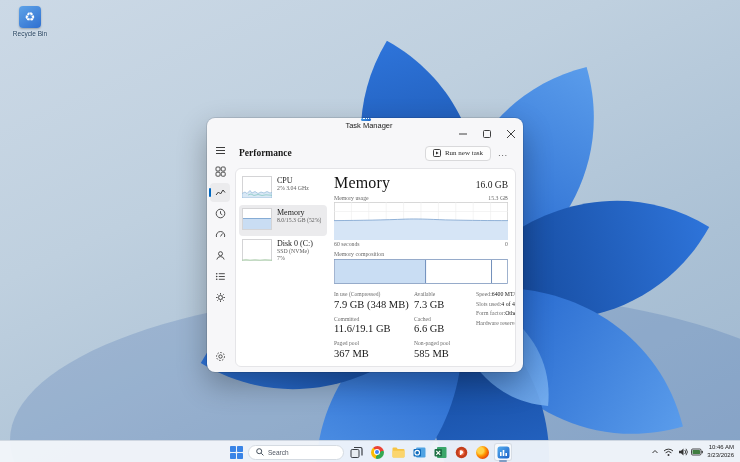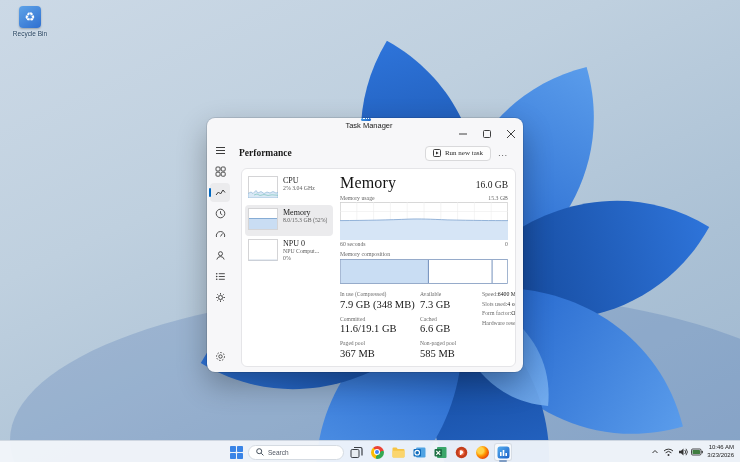--- a/index.html
+++ b/index.html
@@ -37,21 +37,21 @@
   .rail-spacer { flex:1; }
   .rail-bottom { margin-bottom:6px; }
 
   .content { flex:1; display:flex; flex-direction:column; min-width:0;font-family:Liberation Serif, serif; }
   .content-header { height:30px; display:flex; align-items:center; padding:0 10px 0 6px; }
   .page-title { font-size:9.5px; font-weight:bold; color:#1a1a1a; }
   .run-btn { margin-left:auto; display:flex; align-items:center; gap:4px; border:1px solid #d9d9db;
     background:#fdfdfd; border-radius:4px; padding:2.5px 7px; font-size:7px; color:#2a2a2a; }
   .more-btn { width:20px; text-align:center; font-size:9px; letter-spacing:1px; color:#2a2a2a; margin-left:2px; }
 
-  .card { flex:1; margin:0 7px 5px 8px; background:#ffffff; border:1px solid #e5e5e8; border-radius:6px;
+  .card { flex:1; margin:0 7px 5px 2px; background:#ffffff; border:1px solid #e5e5e8; border-radius:6px;
     display:flex; overflow:hidden; padding:4px 4px 2px 3px; }
 
   
   .perf-list { width:88px; flex:none; }
   .perf-item { display:flex; gap:5px; padding:3px 2px 3px 3px; border-radius:4px; height:31.5px; align-items:flex-start; }
   .perf-item.selected { background:#ebebed; }
   .thumb { width:30px; height:22px; flex:none; background:#fff; }
   .thumb svg { display:block; }
   .pi-text { min-width:0; }
   .pi-name { font-size:8px; color:#191919; line-height:1.15; white-space:nowrap; }
@@ -280,35 +280,35 @@
                     <line x1="1" y1="10.5" x2="29" y2="10.5" stroke="#7ba4d0" stroke-width="0.9"></line>
                   </svg>
               </div>
               <div class="pi-text">
                 <div class="pi-name">Memory</div>
                 <div class="pi-sub">8.0/15.3 GB (52%)</div>
                 <div class="pi-sub"></div>
               </div>
             </div>
 
-
-
             <div class="perf-item">
               <div class="thumb">
                 <svg width="30" height="22" viewBox="0 0 30 22">
                     <rect x="0.5" y="0.5" width="29" height="21" fill="#fff" stroke="#d4d4d6" stroke-width="1"></rect>
-                    <line x1="1" y1="21" x2="29" y2="21" stroke="#b9c9dd" stroke-width="0.7"></line>
+                    <path d="M0 21 L4 20.4 L8 21 L13 20.6 L18 21 L23 20.5 L30 21 L30 22 L0 22 Z" fill="#d9e8d9" stroke="#9cc29c" stroke-width="0.5"></path>
                   </svg>
               </div>
               <div class="pi-text">
-                <div class="pi-name">NPU 0</div>
-                <div class="pi-sub">NPU Comput...</div>
-                <div class="pi-sub">0%</div>
-              </div>
-            </div>
+                <div class="pi-name">Disk 0 (C:)</div>
+                <div class="pi-sub">SSD (NVMe)</div>
+                <div class="pi-sub">7%</div>
+              </div>
+            </div>
+
+
 
           </div>
 
           <div class="mem-panel">
             <div class="panel-title-row">
               <div class="panel-title">Memory</div>
               <div class="panel-total">16.0 GB</div>
             </div>
             <div class="tiny-row">
               <span>Memory usage</span>

